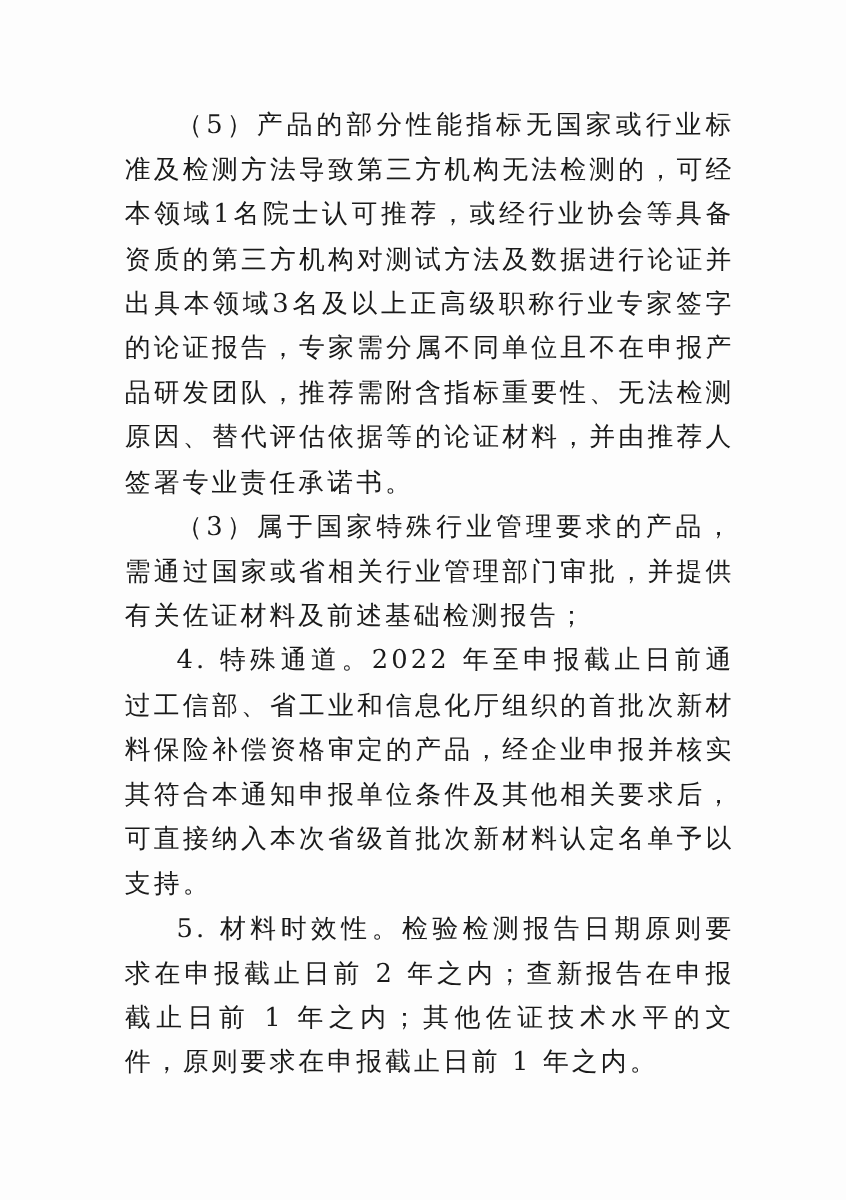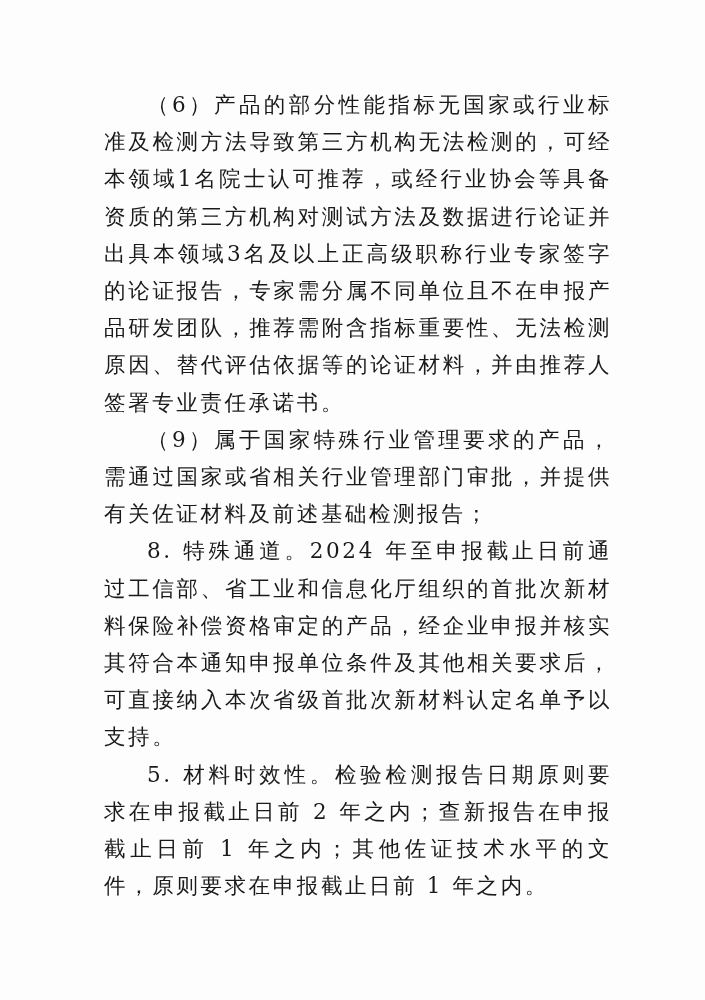--- a/index.html
+++ b/index.html
@@ -28,18 +28,18 @@
       letter-spacing: 2.6px;
       text-align: justify;
       text-indent: 2em;
       word-break: break-all;
     }
   </style>
 </head>
 <body>
 
 <div class="page">
-  <p class="para">（6）产品的部分性能指标无国家或行业标准及检测方法导致第三方机构无法检测的，可经本领域1名院士认可推荐，或经行业协会等具备资质的第三方机构对测试方法及数据进行论证并出具本领域3名及以上正高级职称行业专家签字的论证报告，专家需分属不同单位且不在申报产品研发团队，推荐需附含指标重要性、无法检测原因、替代评估依据等的论证材料，并由推荐人签署专业责任承诺书。</p>
-  <p class="para">（9）属于国家特殊行业管理要求的产品，需通过国家或省相关行业管理部门审批，并提供有关佐证材料及前述基础检测报告；</p>
-  <p class="para">8. 特殊通道。2024 年至申报截止日前通过工信部、省工业和信息化厅组织的首批次新材料保险补偿资格审定的产品，经企业申报并核实其符合本通知申报单位条件及其他相关要求后，可直接纳入本次省级首批次新材料认定名单予以支持。</p>
+  <p class="para">（5）产品的部分性能指标无国家或行业标准及检测方法导致第三方机构无法检测的，可经本领域1名院士认可推荐，或经行业协会等具备资质的第三方机构对测试方法及数据进行论证并出具本领域3名及以上正高级职称行业专家签字的论证报告，专家需分属不同单位且不在申报产品研发团队，推荐需附含指标重要性、无法检测原因、替代评估依据等的论证材料，并由推荐人签署专业责任承诺书。</p>
+  <p class="para">（3）属于国家特殊行业管理要求的产品，需通过国家或省相关行业管理部门审批，并提供有关佐证材料及前述基础检测报告；</p>
+  <p class="para">4. 特殊通道。2022 年至申报截止日前通过工信部、省工业和信息化厅组织的首批次新材料保险补偿资格审定的产品，经企业申报并核实其符合本通知申报单位条件及其他相关要求后，可直接纳入本次省级首批次新材料认定名单予以支持。</p>
   <p class="para">5. 材料时效性。检验检测报告日期原则要求在申报截止日前 2 年之内；查新报告在申报截止日前 1 年之内；其他佐证技术水平的文件，原则要求在申报截止日前 1 年之内。</p>
 
 </div>
 
 </body></html>

